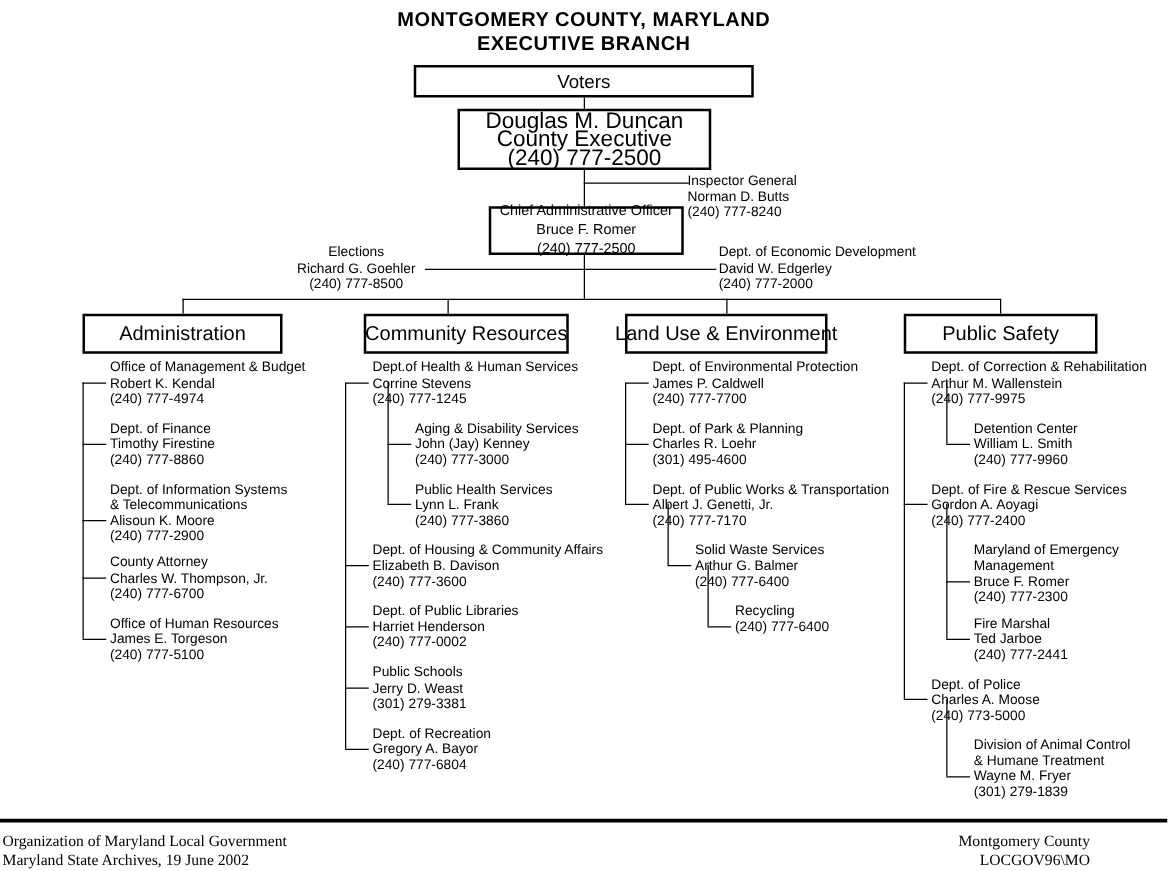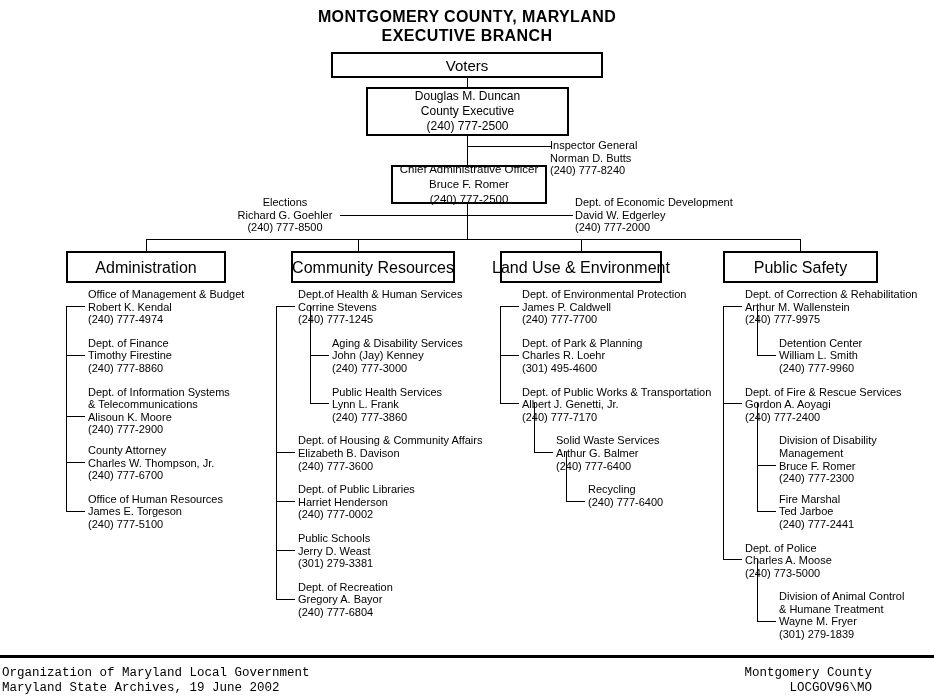--- a/index.html
+++ b/index.html
@@ -14,21 +14,21 @@
   .title.l1{top:8px;}
   .title.l2{top:27px;}
 
   
   .box{position:absolute;border:2px solid #000;background:#fff;box-sizing:border-box;
        display:flex;flex-direction:column;align-items:center;justify-content:center;
        text-align:center;line-height:15px;font-size:13px;}
   .box .ln{display:block;white-space:nowrap;}
 
   .box-voters{left:331px;top:52px;width:272px;height:26px;font-size:15px;}
-  .box-exec  {left:366px;top:87px;width:203px;height:49px;font-size:12px;}
+  .box-exec  {left:366px;top:87px;width:203px;height:49px;font-size:18px;}
   .box-cao   {left:391px;top:165px;width:156px;height:39px;font-size:11.5px;}
 
   .box-div{height:32px;font-size:16px;}
   .box-admin {left:66px; top:251px;width:160px;}
   .box-comm  {left:291px;top:251px;width:164px;}
   .box-land  {left:500px;top:251px;width:162px;}
   .box-pub   {left:723px;top:251px;width:155px;}
 
   
   .vl{position:absolute;width:1px;background:#000;}
@@ -61,21 +61,21 @@
   .entry.lvl3{padding-left:88px;}
 
   
   .stub{position:absolute;height:1px;background:#000;}
   .sub-spine{position:absolute;width:1px;background:#000;}
 
   
   .rule{position:absolute;left:0;width:934px;height:3px;background:#000;top:655px;}
   .foot{position:absolute;font-family:"Liberation Serif","DejaVu Serif",serif;
         font-size:12.5px;line-height:15px;top:666px;}
-  .foot .ln{display:block;white-space:nowrap;font-family:Liberation Mono, monospace;}
+  .foot .ln{display:block;white-space:nowrap;}
   .foot-left{left:2px;text-align:left;}
   .foot-right{right:2px;text-align:right;}
 </style>
 </head>
 <body>
 
 <div id="chart">
 
   <div class="title l1">MONTGOMERY COUNTY, MARYLAND</div>
   <div class="title l2">EXECUTIVE BRANCH</div>
@@ -267,21 +267,21 @@
         <span class="ln">Detention Center</span>
         <span class="ln">William L. Smith</span>
         <span class="ln">(240) 777-9960</span>
       </div>
       <div class="entry lvl1">
         <span class="ln">Dept. of Fire &amp; Rescue Services</span>
         <span class="ln">Gordon A. Aoyagi</span>
         <span class="ln">(240) 777-2400</span>
       </div>
       <div class="entry lvl2 tight">
-        <span class="ln">Division of Disability</span>
+        <span class="ln">Maryland of Emergency</span>
         <span class="ln">Management</span>
         <span class="ln">Bruce F. Romer</span>
         <span class="ln">(240) 777-2300</span>
       </div>
       <div class="entry lvl2">
         <span class="ln">Fire Marshal</span>
         <span class="ln">Ted Jarboe</span>
         <span class="ln">(240) 777-2441</span>
       </div>
       <div class="entry lvl1">

